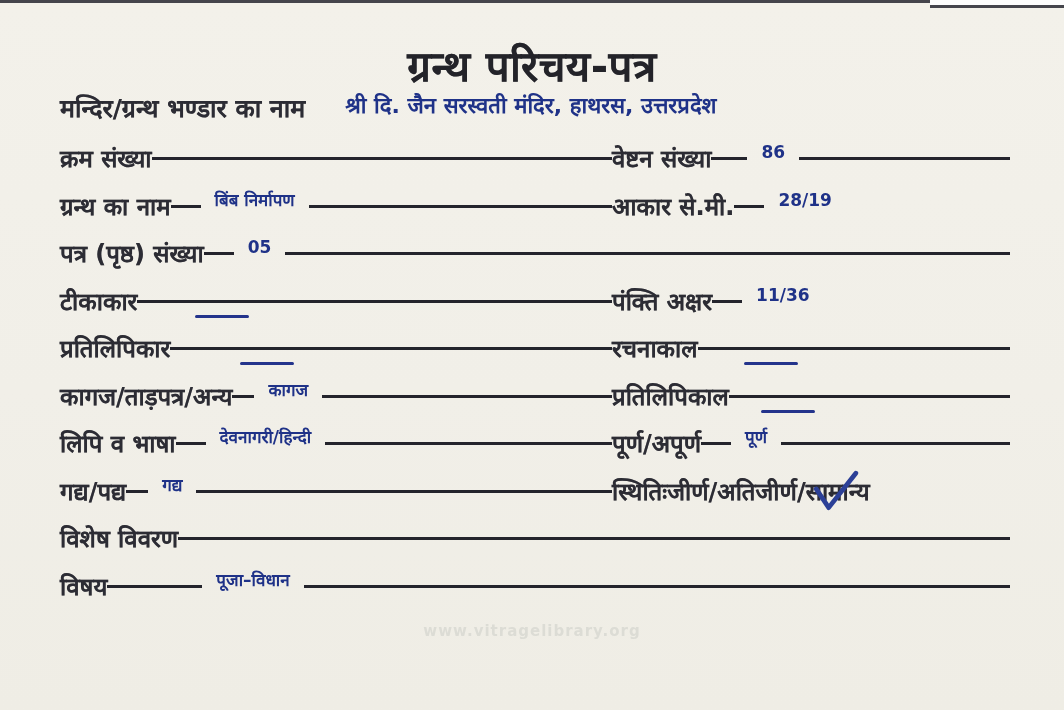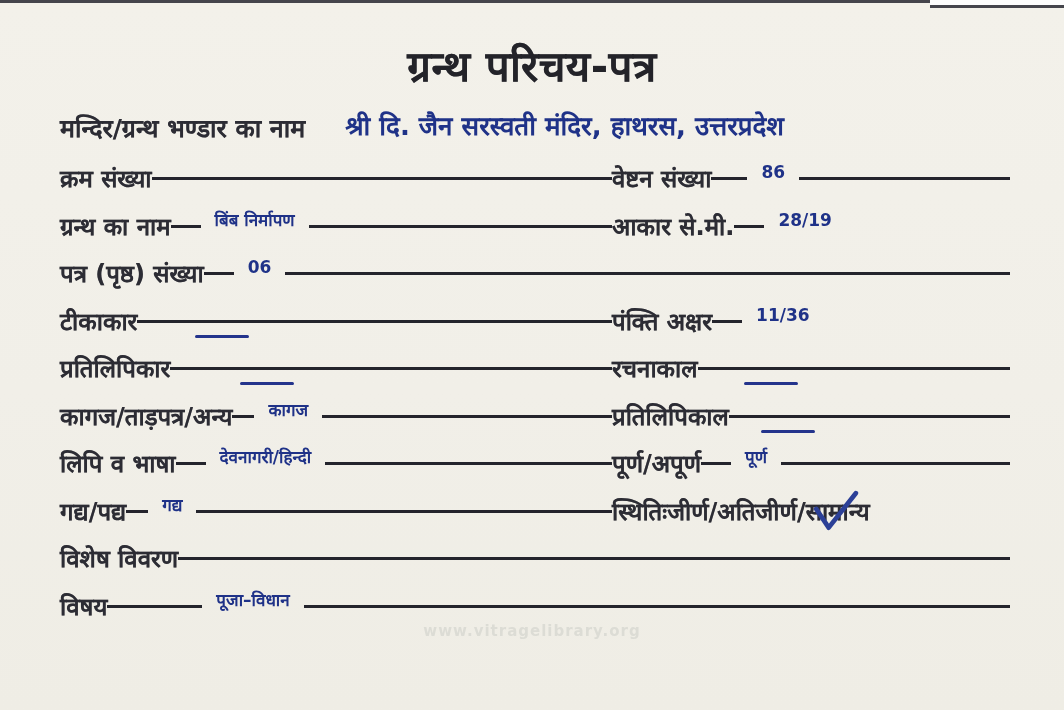--- a/index.html
+++ b/index.html
@@ -16,23 +16,23 @@
   .edge-top-right{position:absolute;top:5px;right:0;width:134px;height:3px;background:#45454c;}
 
   .title{
     text-align:center;margin-top:44px;line-height:46px;
     font-size:42px;font-weight:700;color:#232329;letter-spacing:.5px;
     text-shadow:0 0 .6px rgba(35,35,45,.55);
   }
 
   .content{padding:0 54px 0 60px;}
 
-  .name-row{display:flex;align-items:flex-start;margin-top:20px;height:42px;}
+  .name-row{display:flex;align-items:flex-start;height:42px;}
   .name-row .nlbl{font-size:25px;}
-  .name-row .nval{margin-left:40px;font-size:26px;padding-top:4px;}
+  .name-row .nval{margin-left:40px;font-size:22px;padding-top:4px;}
 
   .grid{margin-top:8px;}
   .row{display:flex;align-items:flex-start;height:47.5px;}
   .cell-l{flex:0 0 552px;display:flex;align-items:flex-start;min-width:0;}
   .cell-r{flex:1 1 auto;display:flex;align-items:flex-start;min-width:0;}
 
   .lbl{
     font-size:24px;font-weight:700;color:#2c2c34;line-height:32px;
     white-space:nowrap;padding-top:3px;
     text-shadow:0 0 .6px rgba(40,40,50,.5);
@@ -109,21 +109,21 @@
           <div class="hline s30"></div>
           <span class="val">28/19</span>
           <div class="spacer"></div>
         </div>
       </div>
 
       <div class="row">
         <div class="cell-r">
           <span class="lbl">पत्र (पृष्ठ) संख्या</span>
           <div class="hline s30"></div>
-          <span class="val">06</span>
+          <span class="val">05</span>
           <div class="hline"></div>
         </div>
       </div>
 
       <div class="row">
         <div class="cell-l">
           <span class="lbl">टीकाकार</span>
           <div class="hline">
             <div class="bdash" style="left:58px"></div>
           </div>

